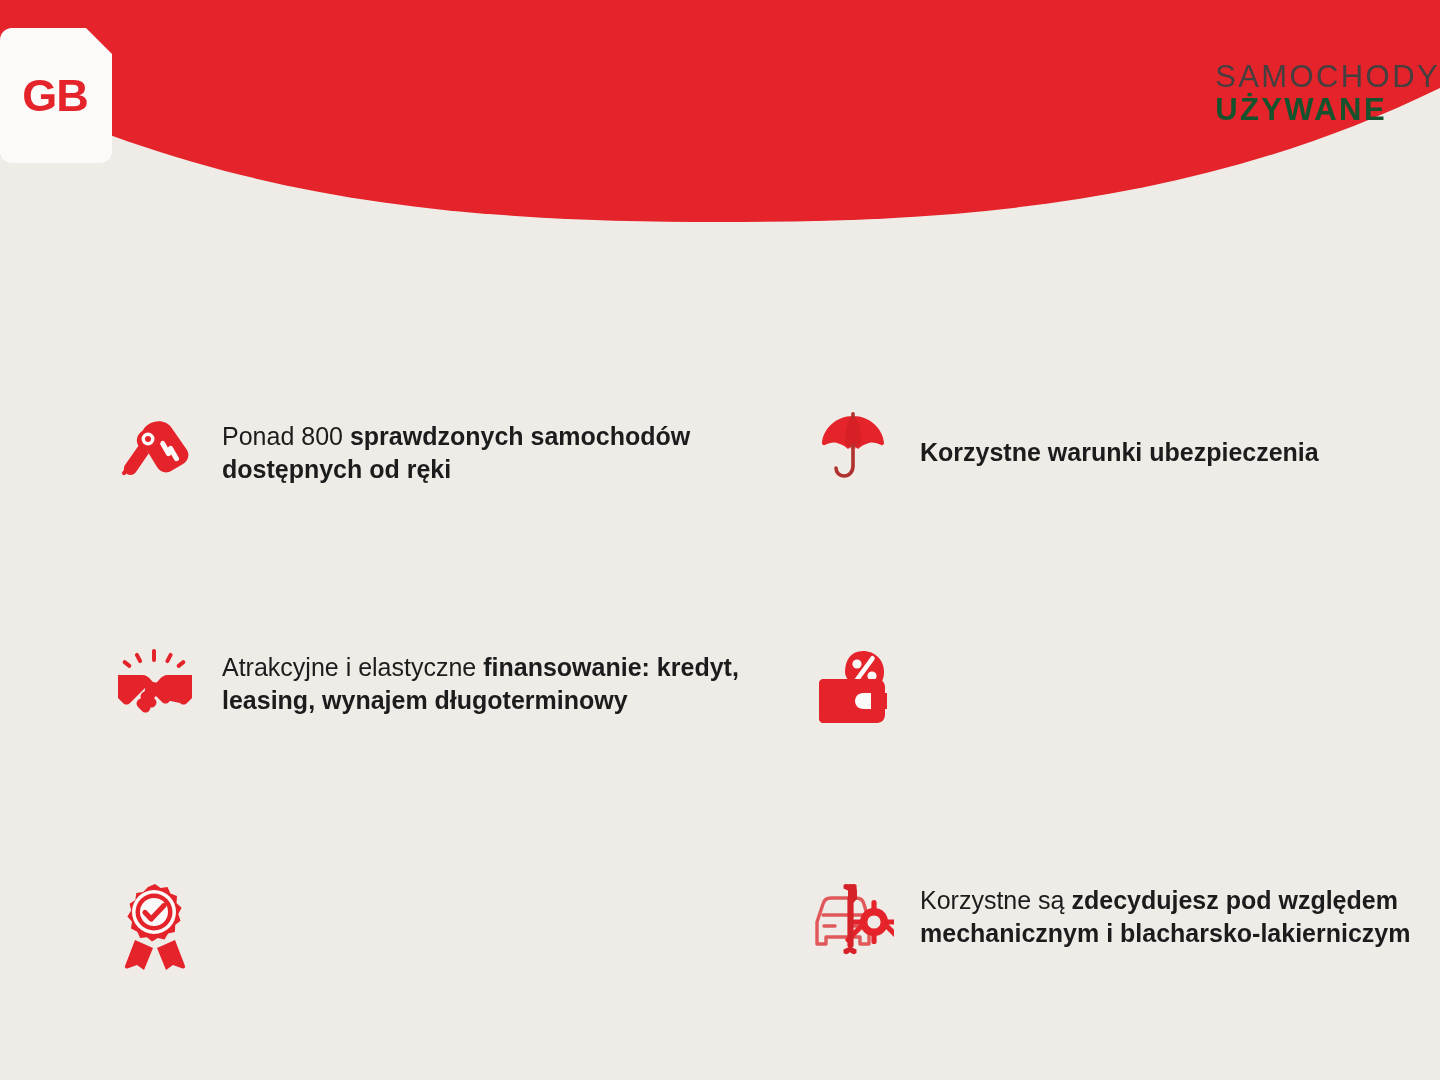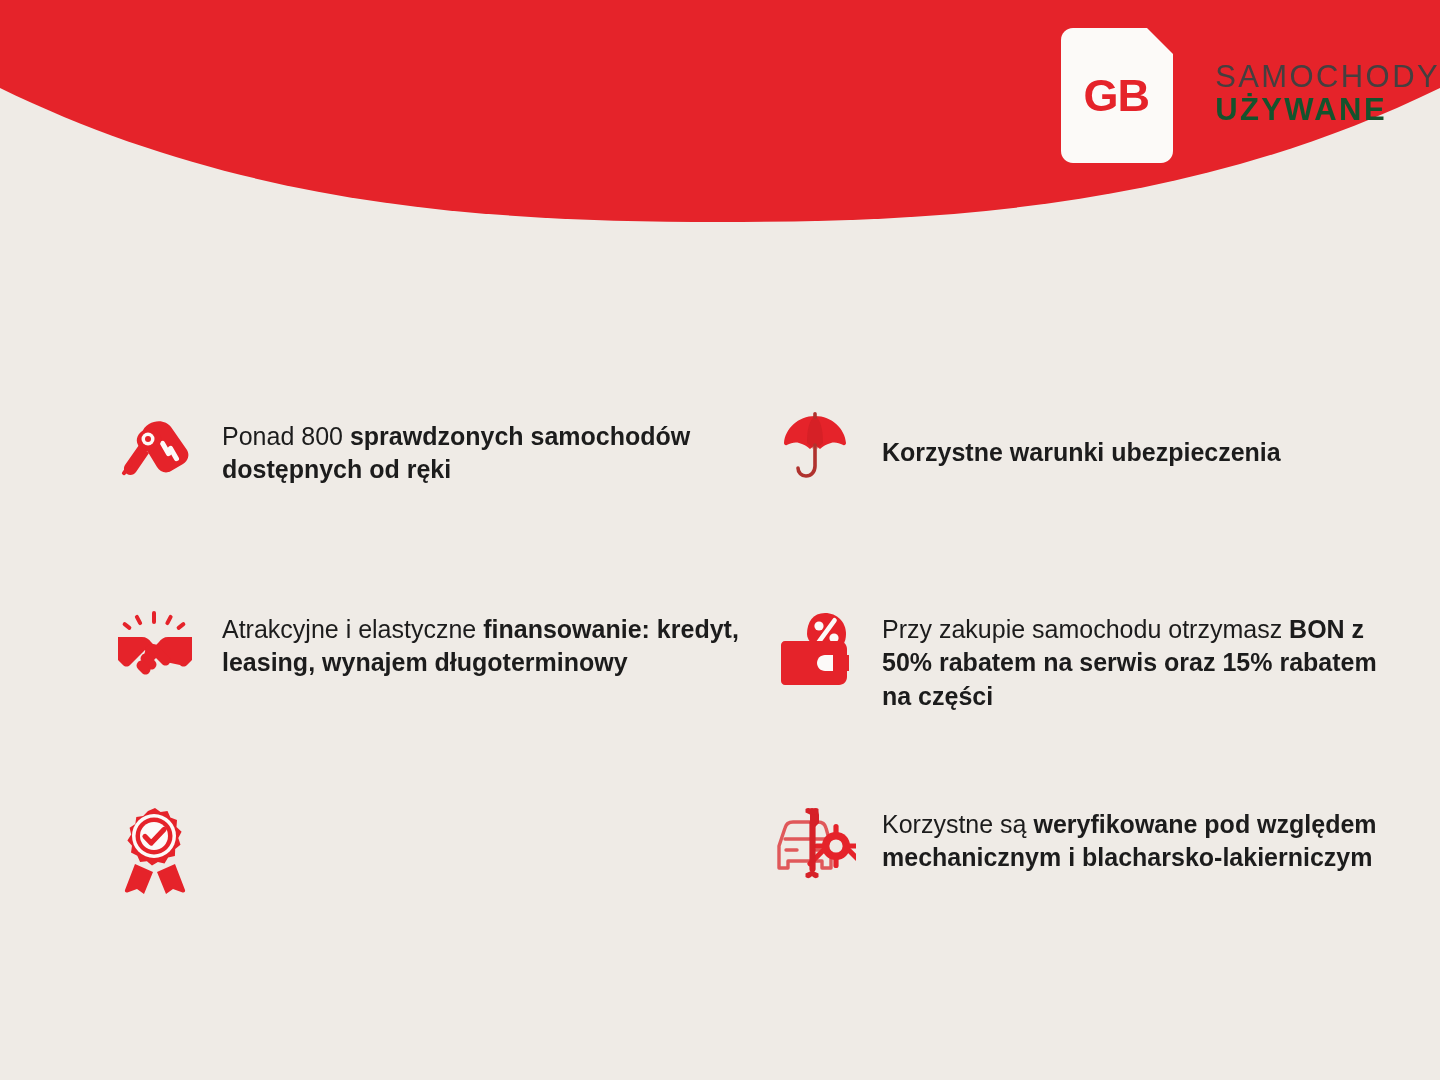--- a/index.html
+++ b/index.html
@@ -40,22 +40,22 @@
   }
 
   .brand {
     position: absolute;
     left: 0;
     top: 0;
     width: 1440px;
     height: 190px;
     display: flex;
     align-items: center;
-    justify-content: flex-end;
-    gap: 42px;
+    justify-content: space-between;
+    gap: 26px;
     z-index: 3;
   }
 
   .logo-mark {
     position: relative;
     width: 112px;
     height: 135px;
     display: flex;
     align-items: center;
     justify-content: center;
@@ -107,20 +107,21 @@
     left: 0;
     top: 398px;
     width: 1440px;
     display: grid;
     grid-template-columns: 660px 670px;
     column-gap: 0px;
     row-gap: 0px;
     padding-left: 110px;
     box-sizing: border-box;
     z-index: 2;
+    gap: 38px;
   }
 
   .feature {
     display: flex;
     align-items: flex-start;
     gap: 22px;
     min-height: 175px;
   }
   .feature.right { padding-left: 0px; }
 
@@ -248,23 +249,20 @@
             <path d="M48,2 C60,2 69,11 69,23 C69,27 68,31 66,34 L36,34 C32,30 30,27 30,23 C30,11 36,2 48,2 Z"></path>
             <circle cx="42" cy="15" r="4.6" fill="#FCFAF8"></circle>
             <circle cx="57" cy="27" r="4.6" fill="#FCFAF8"></circle>
             <rect x="46" y="4" width="4.6" height="36" rx="2.3" transform="rotate(36 48.3 22)" fill="#FCFAF8"></rect>
             <path d="M8,30 H62 C66.4,30 70,33.6 70,38 V66 C70,70.4 66.4,74 62,74 H8 C5.8,74 4,72.2 4,70 V34 C4,31.8 5.8,30 8,30 Z"></path>
             <path d="M48,44 H72 V60 H48 C43.6,60 40,56.4 40,52 C40,47.6 43.6,44 48,44 Z" fill="#FCFAF8"></path>
             <rect x="56" y="44" width="16" height="16" fill="#E5232A"></rect>
           </g>
         </svg>
       </div>
-      <div class="feature-text">
-        <span class="reg">Przy zakupie samochodu otrzymasz </span><span class="bold">BON z 50% rabatem na serwis oraz 15% rabatem na części</span><span class="reg"></span>
-      </div>
     </div>
 
     <div class="feature left row3">
       <div class="feature-icon">
         <svg width="76" height="88" viewBox="0 0 76 88" aria-hidden="true">
           <g fill="#E5232A">
             <path d="M18,58 L8,84 C7.4,85.6 8.8,87 10.4,86.4 L20,83 L27,88 L36,66 Z"></path>
             <path d="M58,58 L68,84 C68.6,85.6 67.2,87 65.6,86.4 L56,83 L49,88 L40,66 Z"></path>
             <path d="M38,2 L43.6,6.1 L50.5,5 L53.4,11.4 L60,14 L59.5,21 L64.6,25.8 L61.3,32 L63.5,38.7 L58.2,43 L57.9,50 L51.1,51.6 L47.5,57.6 L40.9,55.9 L35,59.6 L29.9,55.2 L23.1,56.1 L20.3,49.7 L14,46.6 L15,39.7 L10.4,34.4 L14.2,28.5 L12.6,21.7 L18.3,17.9 L19.3,11 L26.2,10.1 L31,5 Z"></path>
           </g>
@@ -297,19 +295,19 @@
             <path d="M38,2 C42,2 45,5 45,9 L45,17 L40,22 L36,17 L36,9 C36,5 34,2 38,2 Z"></path>
             <path d="M31.5,3 C33,1.5 35.5,1.5 37,3 L40,6 L37,9 L31.5,6.5 Z"></path>
             <path d="M44.5,3 C43,1.5 40.5,1.5 39,3 L36,6 L39,9 L44.5,6.5 Z"></path>
             <rect x="35.4" y="14" width="6.2" height="52" rx="3.1"></rect>
             <path d="M31.5,71 C33,72.5 35.5,72.5 37,71 L40,68 L37,65 L31.5,67.5 Z"></path>
             <path d="M44.5,71 C43,72.5 40.5,72.5 39,71 L36,68 L39,65 L44.5,67.5 Z"></path>
           </g>
         </svg>
       </div>
       <div class="feature-text">
-        <span class="reg">Korzystne są </span><span class="bold">weryfikowane pod względem mechanicznym i blacharsko-lakierniczym</span><span class="reg"></span>
+        <span class="reg">Korzystne są </span><span class="bold">zdecydujesz pod względem mechanicznym i blacharsko-lakierniczym</span><span class="reg"></span>
       </div>
     </div>
 
   </div>
 
 </div>
 
 </body></html>

